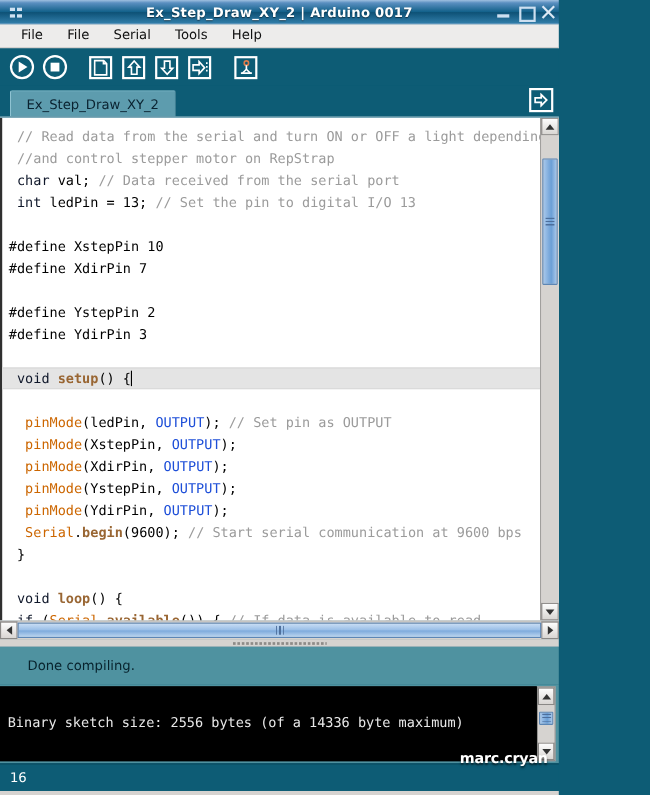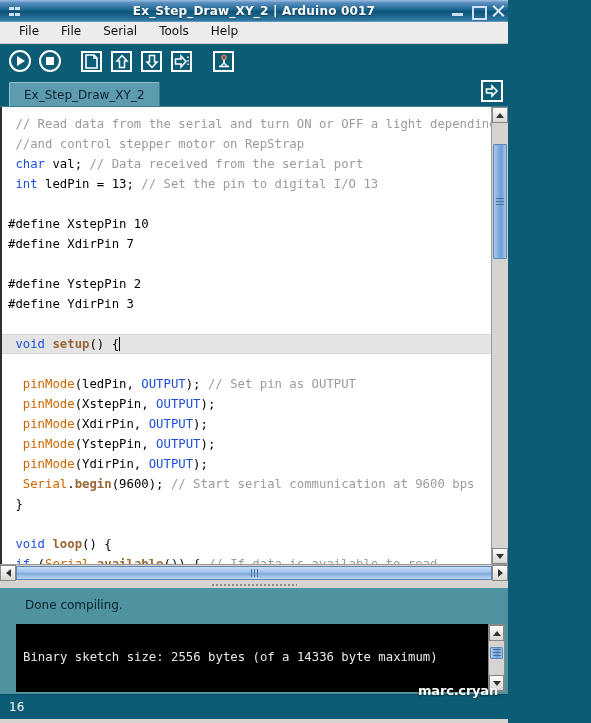--- a/index.html
+++ b/index.html
@@ -160,21 +160,21 @@
   .code .ln { height: 20px; padding-left: 6px; position: relative; }
   .code .ln.cur {
     background: #e4e4e4;
     box-shadow: inset 0 1px 0 #d6d6d6, inset 0 -1px 0 #d6d6d6;
   }
   .caret {
     display: inline-block; width: 1px; height: 14px;
     background: #000; vertical-align: -3px;
     margin-left: 0px;
   }
-  .k  { color: #1d4ed8; }              
+  .k  { color: #0f172a; }              
   .kb { color: #996633; font-weight: bold; } 
   .fn { color: #cc6600; margin-top: 39px; }              
   .cn { color: #1d4ed8; }              
   .cm { color: #9b9b9b; }              
   .pl { color: #000000; }
 
   
   .vscroll {
     flex: 0 0 17px; width: 17px;
     background: #d6d3d0;
@@ -266,21 +266,21 @@
   .statusline span {
     font-size: 12px; color: #07222c;
     font-family: "DejaVu Sans", sans-serif;
   }
 
   
   .console-wrap {
     flex: 0 0 72px; height: 72px;
     background: #4f92a0;
     display: flex;
-    padding: 2px 3px 2px 16px;
+    padding: 2px 3px 2px 0;
   }
   .console {
     flex: 1 1 auto;
     background: #000000;
     position: relative;
     overflow: hidden;
     border: 1px solid #000;
   }
   .console pre {
     font-family: "DejaVu Sans Mono", monospace;

